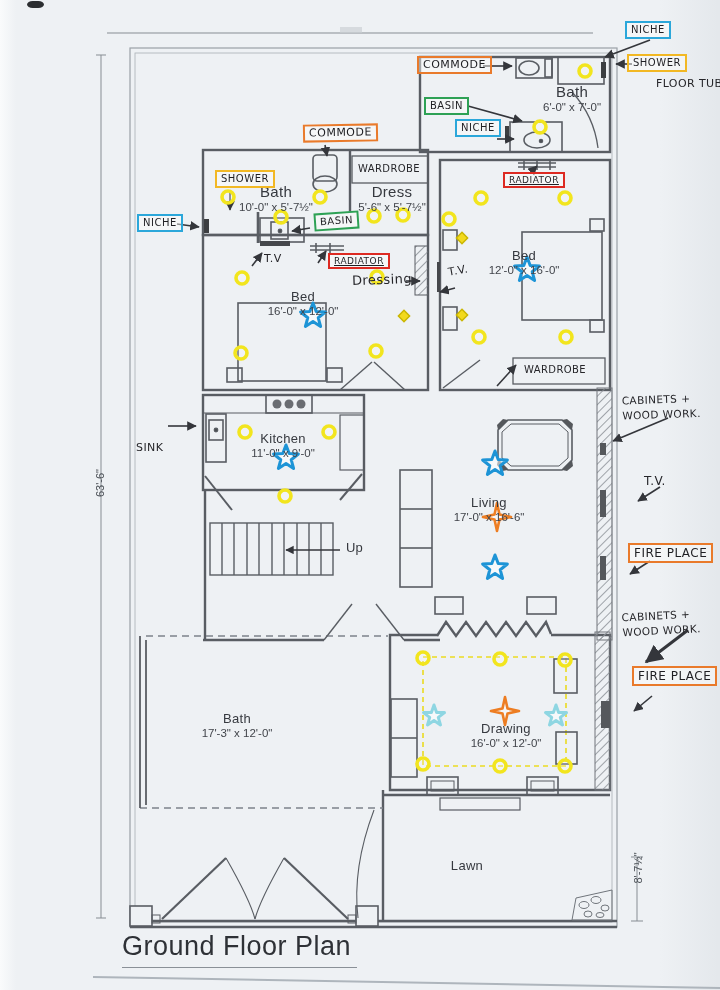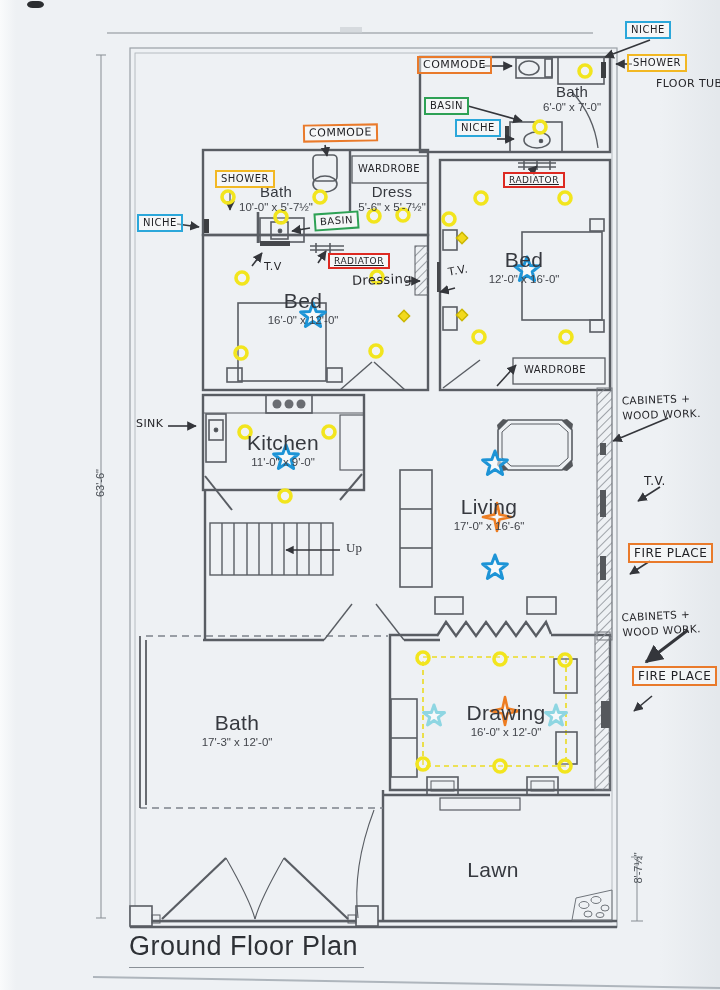--- a/index.html
+++ b/index.html
@@ -1,34 +1,34 @@
 <!DOCTYPE html>
 <html><head>
 <meta charset="utf-8">
 <style>
   html,body{margin:0;padding:0;background:#e8ebee;}
   #page{position:relative;width:720px;height:990px;overflow:hidden;
         background:linear-gradient(90deg,#fafbfc 0px,#eef1f4 16px,#eef1f4 660px,#e4e8ec 718px),#eef1f4;
         font-family:"Liberation Sans",sans-serif;}
   #plan-svg{position:absolute;left:0;top:0;}
-  .abs{position:absolute;font-family:Liberation Serif, serif;}
+  .abs{position:absolute;}
   .room{position:absolute;text-align:center;transform:translateX(-50%);color:#36393f;white-space:nowrap;}
-  .rname{font-size:21px;letter-spacing:.3px;}
+  .rname{font-size:13px;letter-spacing:.3px;}
   .room.sm .rname{font-size:15px;text-align:center;}
   .rsize{font-size:11.5px;margin-top:1px;color:#41444a;}
   .hw{position:absolute;font-family:"DejaVu Sans",sans-serif;color:#26262a;font-size:11px;
       letter-spacing:.4px;white-space:nowrap;}
   .co{position:absolute;font-family:"DejaVu Sans",sans-serif;color:#1f1f23;font-size:10px;
       border:2px solid #333;padding:0 4px;line-height:14px;background:rgba(252,252,250,.45);
       white-space:nowrap;letter-spacing:.5px;}
   .co.red{font-size:9px;line-height:12px;border-width:2px;text-decoration:underline;}
   .co.big{font-size:12px;line-height:16px;}
   .dim{position:absolute;font-size:11px;color:#4a4f55;text-align:center;transform:rotate(-90deg);}
   #title{position:absolute;left:122px;top:931px;font-size:27px;color:#2e3136;letter-spacing:.5px;
-         border-bottom:1px solid #8a9097;padding:0 6px 5px 0;margin-left:7px;}
+         border-bottom:1px solid #8a9097;padding:0 6px 5px 0;}
   #corner-speck{position:absolute;left:27px;top:1px;width:17px;height:7px;background:#2c2e31;border-radius:40%/60%;}
   #bottom-edge{position:absolute;left:93px;top:976px;width:628px;height:2px;background:#aeb5bc;
                transform:rotate(1.0deg);transform-origin:left center;}
   .wrap2{width:88px;white-space:normal;line-height:15px;font-size:10.5px;}
 </style>
 </head>
 <body>
 
 <div id="page">
 
@@ -312,29 +312,29 @@
       <div class="rsize">12'-0" x 16'-0"</div>
     </div>
   <div class="room" style="left:283px;top:431px">
     <div class="rname">Kitchen</div>
       <div class="rsize">11'-0" x 9'-0"</div>
     </div>
   <div class="room" style="left:489px;top:495px">
     <div class="rname">Living</div>
       <div class="rsize">17'-0" x 16'-6"</div>
     </div>
-  <div class="room" style="left:506px;top:701px">
+  <div class="room" style="left:506px;top:721px">
     <div class="rname">Drawing</div>
       <div class="rsize">16'-0" x 12'-0"</div>
     </div>
   <div class="room" style="left:237px;top:711px">
     <div class="rname">Bath</div>
       <div class="rsize">17'-3" x 12'-0"</div>
     </div>
-  <div class="room" style="left:493px;top:858px">
+  <div class="room" style="left:467px;top:858px">
     <div class="rname">Lawn</div>
     </div>
 
   <div class="co" style="left: 625px; top: 21px; border-color: rgb(43, 167, 218);">NICHE</div>
   <div class="co" style="left: 627px; top: 54px; border-color: rgb(242, 184, 36);">SHOWER</div>
   <div class="hw" style="left:656px;top:77px">FLOOR TUB.</div>
   <div class="co" style="left: 417px; top: 56px; font-size: 11px; border-color: rgb(233, 122, 43);">COMMODE</div>
   <div class="co" style="left: 424px; top: 97px; border-color: rgb(46, 161, 85);">BASIN</div>
   <div class="co" style="left: 455px; top: 119px; border-color: rgb(43, 167, 218);">NICHE</div>
   <div class="co red" style="left: 503px; top: 172px; border-color: rgb(221, 42, 34);">RADIATOR</div>
@@ -342,23 +342,23 @@
   <div class="co" style="left: 215px; top: 170px; border-color: rgb(242, 184, 36);">SHOWER</div>
   <div class="co" style="left: 137px; top: 214px; border-color: rgb(43, 167, 218);">NICHE</div>
   <div class="co" style="left: 314px; top: 212px; transform: rotate(-4deg); border-color: rgb(46, 161, 85);">BASIN</div>
   <div class="co red" style="left: 328px; top: 253px; border-color: rgb(221, 42, 34);">RADIATOR</div>
   <div class="co big" style="left: 628px; top: 543px; border-color: rgb(233, 122, 43);">FIRE PLACE</div>
   <div class="co big" style="left: 632px; top: 666px; border-color: rgb(233, 122, 43);">FIRE PLACE</div>
 
   <div class="hw wrap2" style="left:622px;top:392px;transform:rotate(-2deg)">CABINETS + WOOD WORK.</div>
   <div class="hw" style="left:644px;top:474px;font-size:12px">T.V.</div>
   <div class="hw wrap2" style="left:622px;top:608px;transform:rotate(-3deg)">CABINETS + WOOD WORK.</div>
-  <div class="hw" style="left:136px;top:417px">SINK</div>
+  <div class="hw" style="left:136px;top:441px">SINK</div>
   <div class="hw" style="left:352px;top:272px;font-size:13px;transform:rotate(-2deg)">Dressing</div>
-  <div class="hw" style="left:264px;top:260px">T.V</div>
+  <div class="hw" style="left:264px;top:252px">T.V</div>
   <div class="hw" style="left:448px;top:264px;transform:rotate(-10deg)">T.V.</div>
   <div class="hw" style="left:358px;top:163px;font-size:10px">WARDROBE</div>
   <div class="hw" style="left:524px;top:364px;font-size:10px">WARDROBE</div>
   <div class="abs" style="left:346px;top:540px;font-size:13px;color:#36393f">Up</div>
 
   <div class="dim" style="left:78px;top:477px;width:44px">63'-6"</div>
   <div class="dim" style="left:614px;top:862px;width:48px">8'-7½"</div>
 
   <div id="title">Ground Floor Plan</div>
   <div id="corner-speck"></div>

